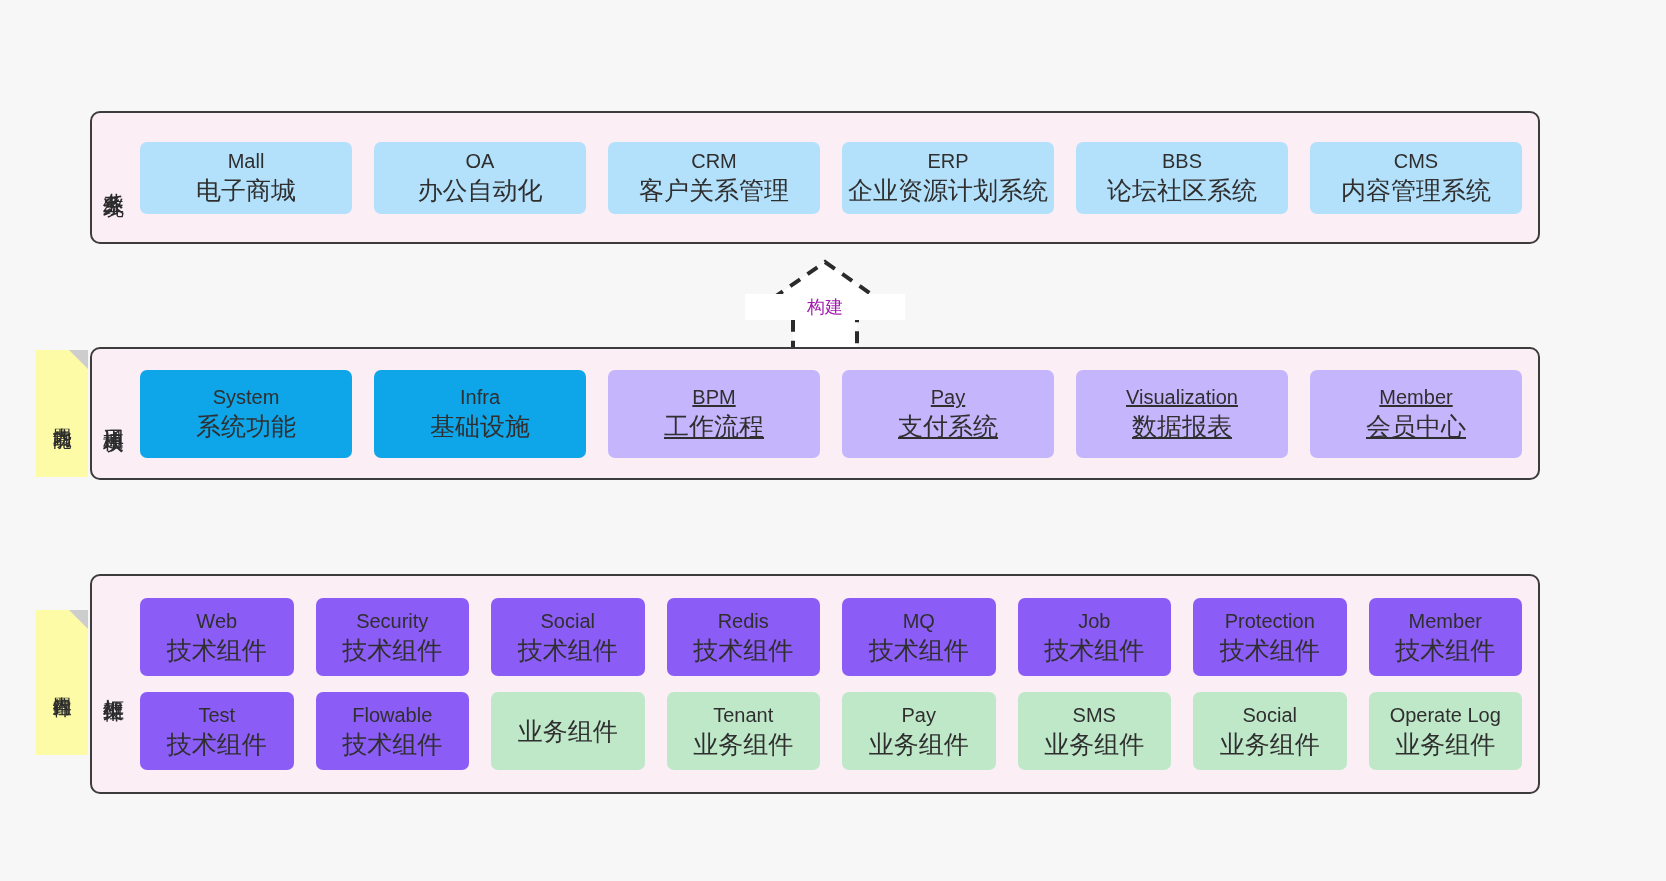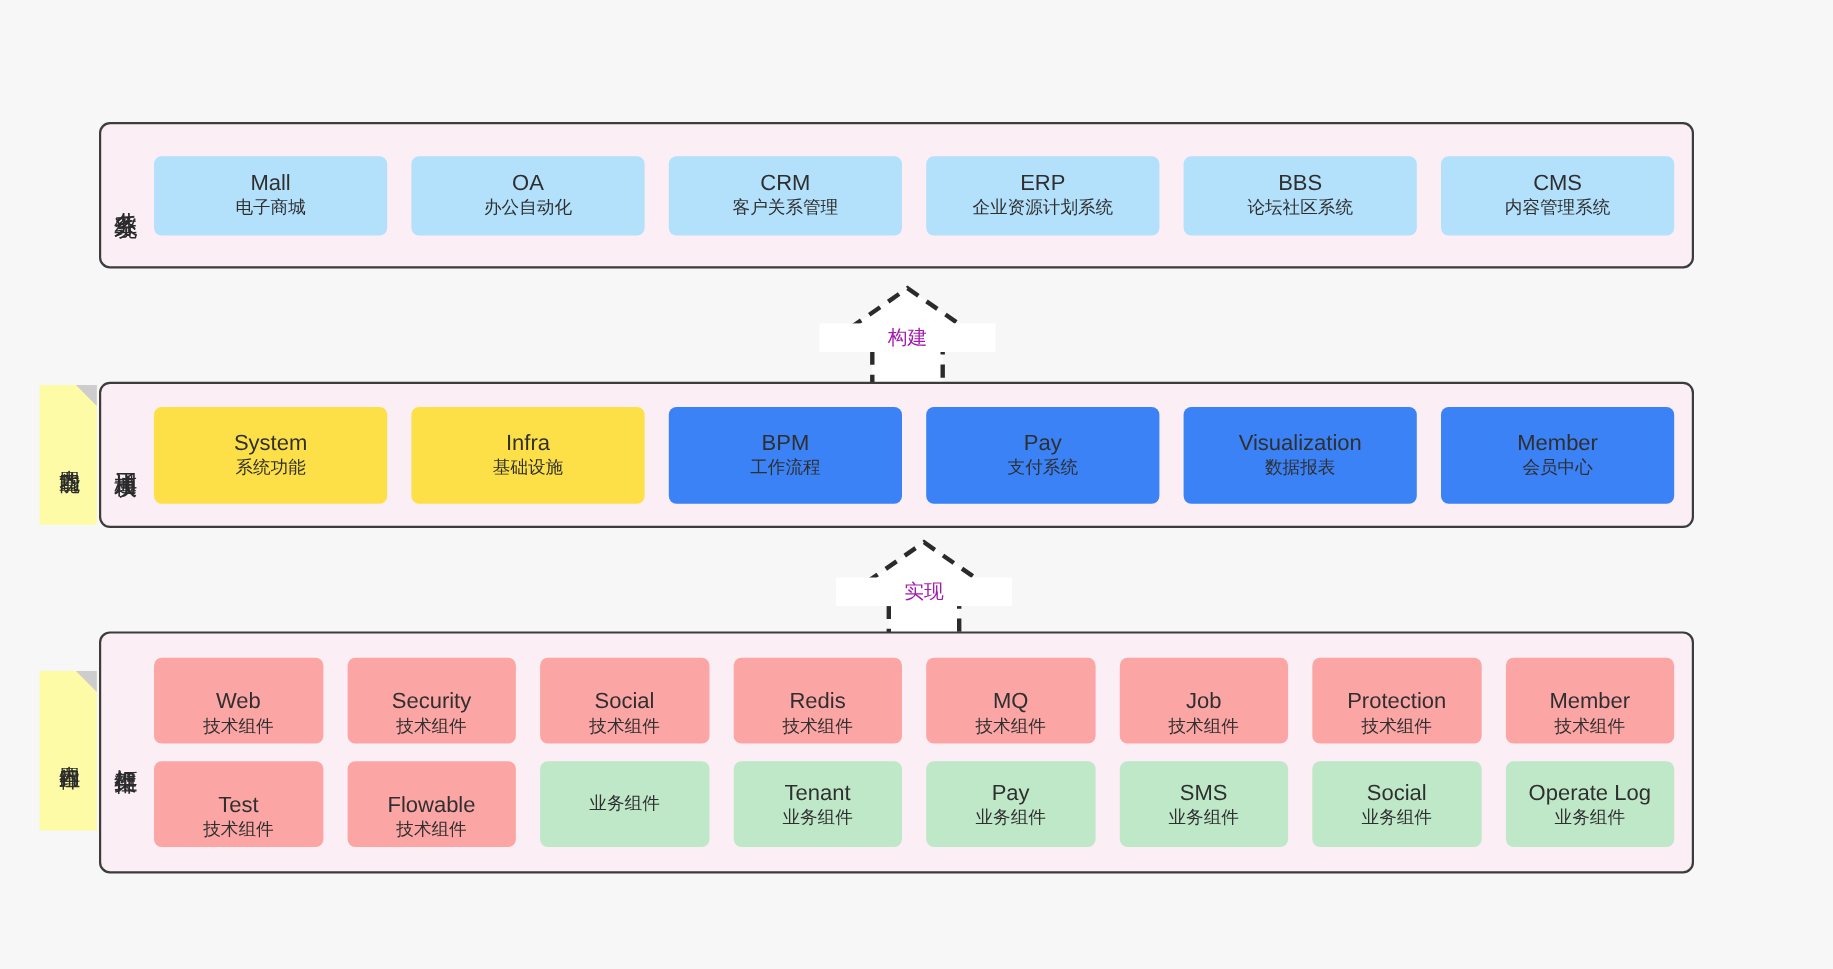--- a/index.html
+++ b/index.html
@@ -62,26 +62,26 @@
     display: flex;
     flex-direction: column;
     align-items: center;
     justify-content: center;
     text-align: center;
     color: #2f2f2f;
     line-height: 1.3;
     padding: 4px 6px;
   }
   .box .t1 { font-size: 20px; }
-  .box .t2 { font-size: 16px; }
+  .box .t2 { font-size: 25px; }
 
   .box.blue   { background: #b3e0fb; }
-  .box.red    { background: #fde047; }
-  .box.pink   { background: #3b82f6; }
-  .box.green  { background: #fca5a5; justify-content: flex-end; }
+  .box.red    { background: #0ea5e9; }
+  .box.pink   { background: #c4b5fd; text-decoration: underline; }
+  .box.green  { background: #8b5cf6; }
   .box.lgreen { background: #bfe8c9; }
 
   
   #layer-business  { left: 90px;  top: 111px; width: 1450px; height: 133px; }
   #layer-common    { left: 90px;  top: 347px; width: 1450px; height: 133px; }
   #layer-framework { left: 90px;  top: 574px; width: 1450px; height: 220px; }
 
   #layer-business  .row { height: 72px; }
   #layer-common    .row { height: 88px; }
   #layer-framework .row { height: 78px; }
@@ -207,26 +207,20 @@
         </div>
       </div>
     </div>
   </div>
 
   <div class="note" id="note-functions">
     <span class="fold"></span>
     <span>内置功能</span>
   </div>
 
-  <div class="arrow" id="arrow-implement">
-    <svg viewBox="0 0 160 100" preserveAspectRatio="none">
-      <polygon points="80,6 152,56 112,56 112,96 48,96 48,56 8,56" fill="#ffffff" stroke="#2b2b2b" stroke-width="4" stroke-dasharray="12 9" stroke-linejoin="miter"></polygon>
-    </svg>
-    <div class="arrow-label">实现</div>
-  </div>
 
   <div class="layer" id="layer-framework">
     <div class="layer-title">框架组件</div>
     <div class="layer-body">
       <div class="row">
         <div class="box green">
           <span class="t1">Web</span>
           <span class="t2">技术组件</span>
         </div>
         <div class="box green">

